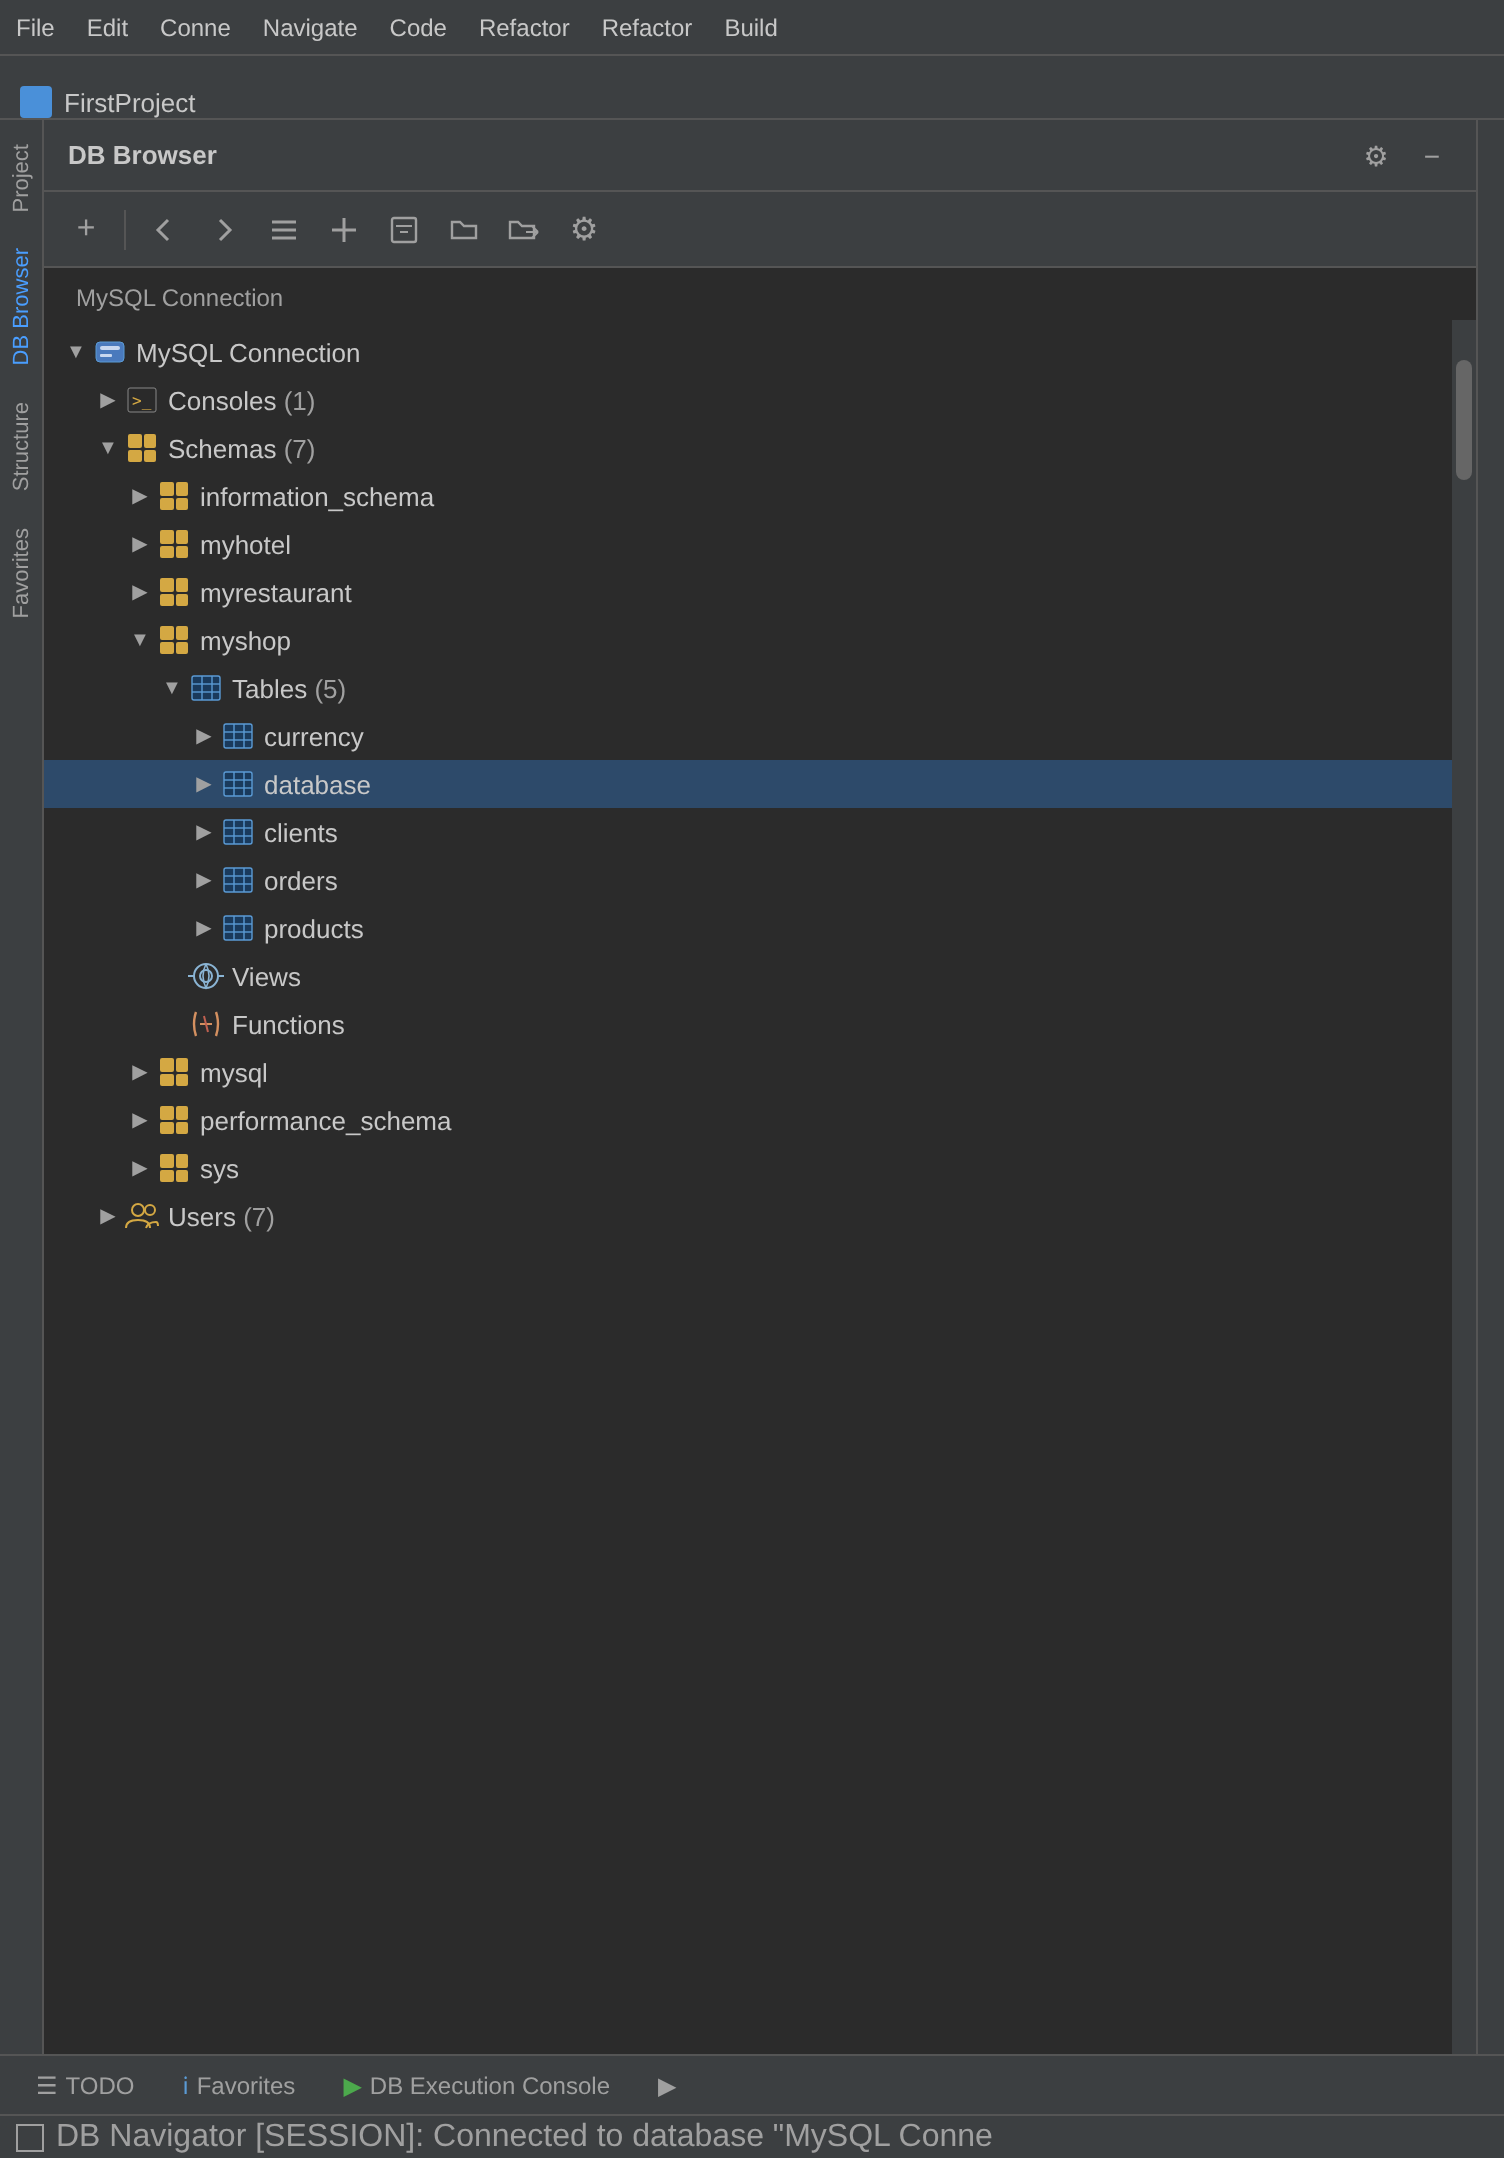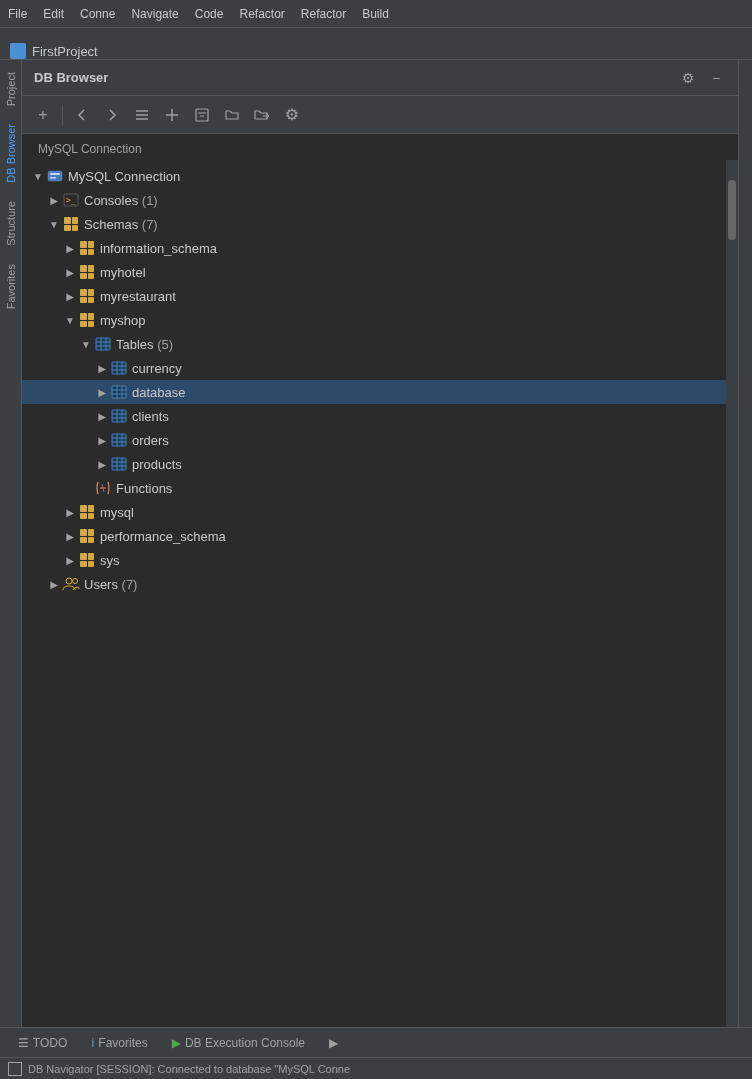--- a/index.html
+++ b/index.html
@@ -179,21 +179,21 @@
     }
     .bottom-tab-icon { font-size: 12px; }
 
     
     .status-bar {
       height: 22px;
       background: #3c3f41;
       display: flex;
       align-items: center;
       padding: 0 8px;
-      font-size: 11px;
+      font-size: 16px;
       color: #a0a0a0;
       border-top: 1px solid #555;
     }
     .status-icon {
       width: 14px; height: 14px;
       border: 1px solid #a0a0a0;
       margin-right: 6px; flex-shrink: 0;
     }
 
     
@@ -499,20 +499,34 @@
               <rect x="1" y="1" width="14" height="12" rx="1" fill="#1a3a5c" stroke="#5b9bd5" stroke-width="0.7"></rect>
               <line x1="1" y1="5" x2="15" y2="5" stroke="#5b9bd5" stroke-width="0.7"></line>
               <line x1="1" y1="9" x2="15" y2="9" stroke="#5b9bd5" stroke-width="0.7"></line>
               <line x1="6" y1="1" x2="6" y2="13" stroke="#5b9bd5" stroke-width="0.7"></line>
               <line x1="11" y1="1" x2="11" y2="13" stroke="#5b9bd5" stroke-width="0.7"></line>
             </svg>
           </div>
           <span class="tree-label">products</span>
         </div>
 
+        <div class="tree-item">
+          <div class="tree-indent" style="width:56px;"></div>
+          <div class="tree-arrow" style="width:16px;"></div>
+          <div class="tree-icon">
+            <svg width="18" height="16" viewBox="0 0 18 16">
+              <circle cx="9" cy="8" r="6" fill="none" stroke="#8ab4d4" stroke-width="1"></circle>
+              <circle cx="9" cy="8" r="3" fill="none" stroke="#8ab4d4" stroke-width="1"></circle>
+              <line x1="3" y1="8" x2="0" y2="8" stroke="#8ab4d4" stroke-width="1"></line>
+              <line x1="15" y1="8" x2="18" y2="8" stroke="#8ab4d4" stroke-width="1"></line>
+              <path d="M9 2 Q12 8 9 14 Q6 8 9 2" fill="none" stroke="#8ab4d4" stroke-width="0.8"></path>
+            </svg>
+          </div>
+          <span class="tree-label">Views</span>
+        </div>
 
 
         <div class="tree-item">
           <div class="tree-indent" style="width:56px;"></div>
           <div class="tree-arrow" style="width:16px;"></div>
           <div class="tree-icon">
             <svg width="18" height="16" viewBox="0 0 18 16">
               <path d="M4 2 Q2 8 4 14" fill="none" stroke="#d49060" stroke-width="1.2"></path>
               <path d="M14 2 Q16 8 14 14" fill="none" stroke="#d49060" stroke-width="1.2"></path>
               <line x1="6" y1="8" x2="12" y2="8" stroke="#d49060" stroke-width="1"></line>

